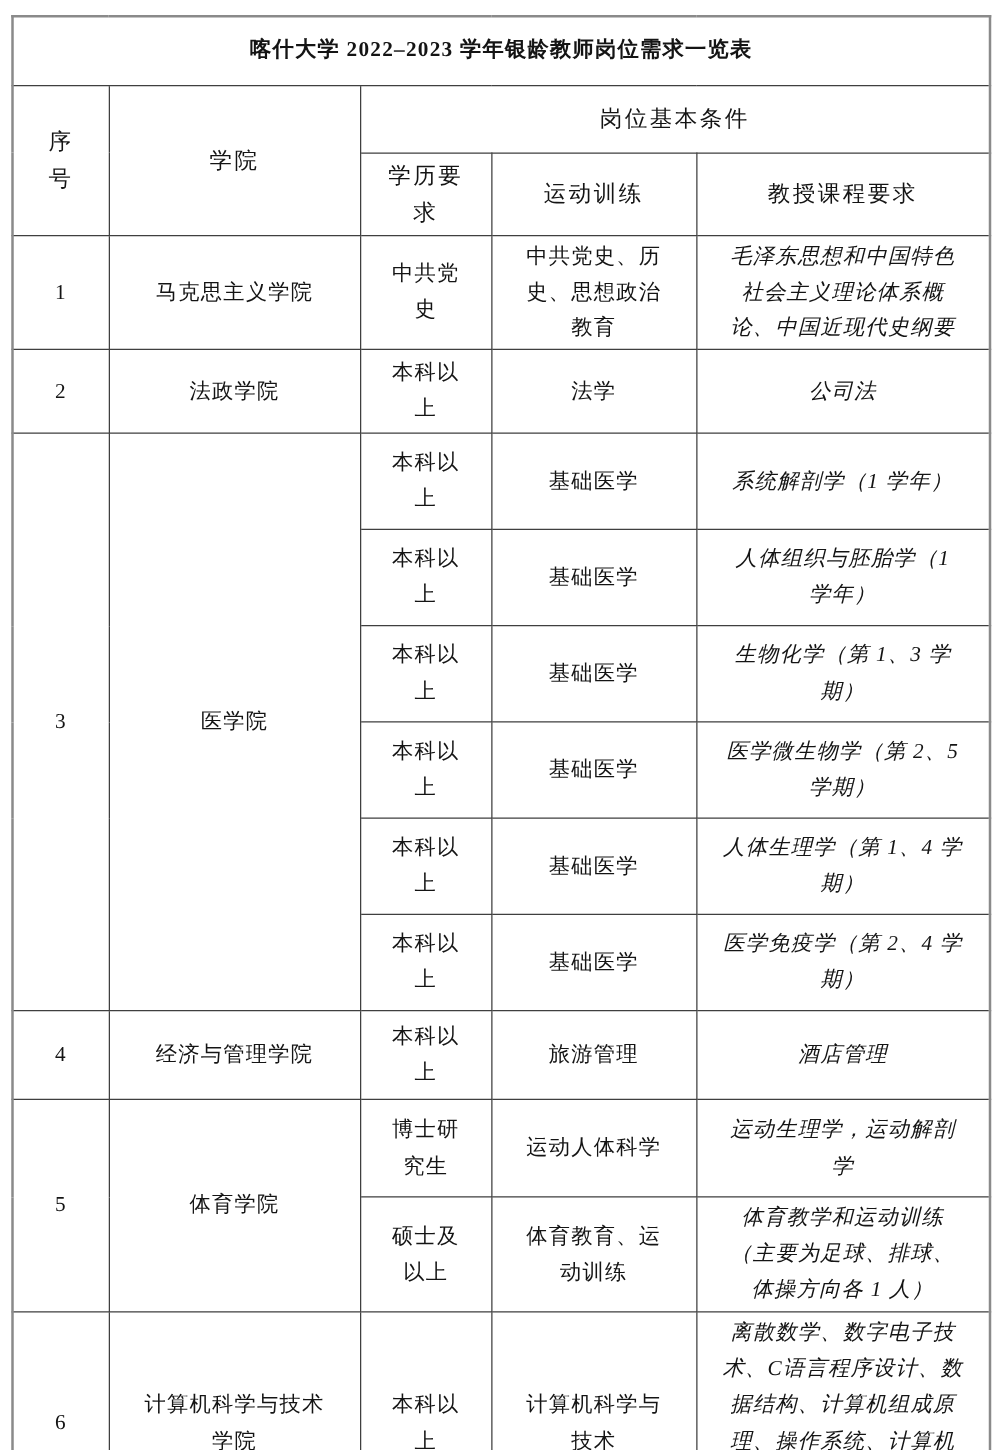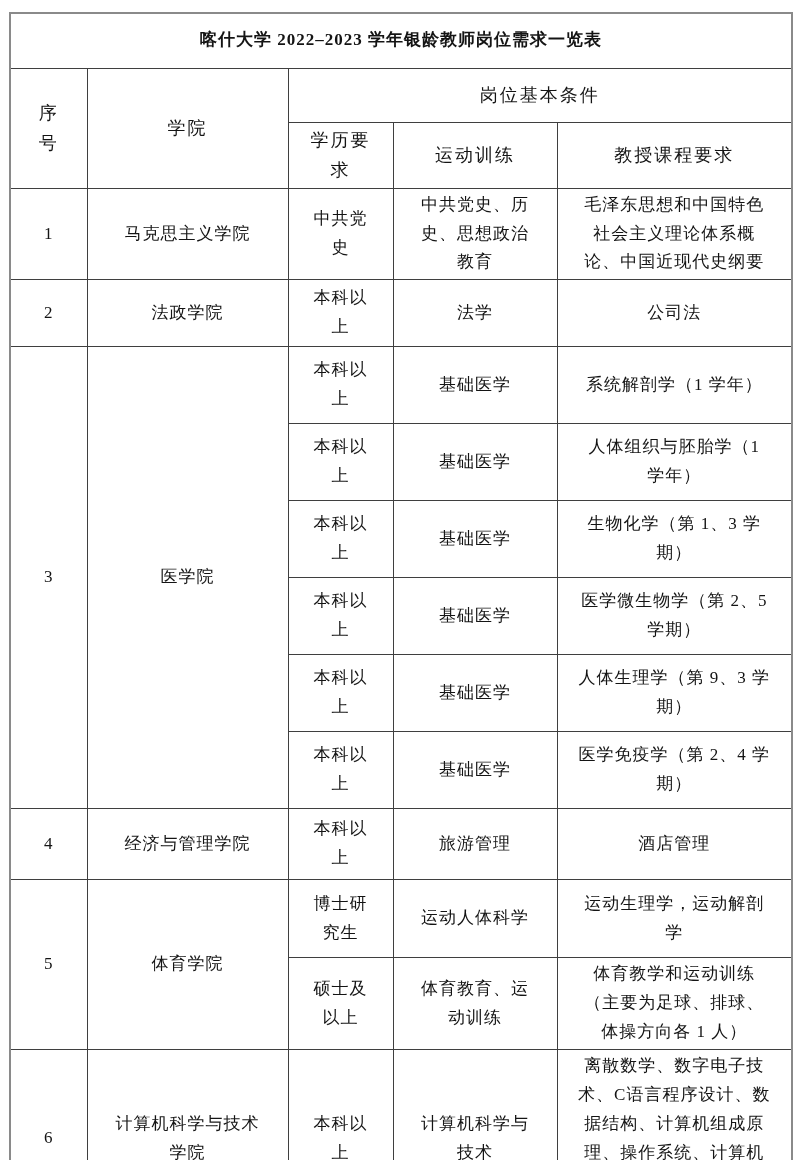--- a/index.html
+++ b/index.html
@@ -58,20 +58,21 @@
   }
   td.major-cell {
     font-size: 18px;
     font-family: Liberation Serif, serif;
   }
   td.course-cell {
     font-size: 16px;
     padding: 2px 4px;
     letter-spacing: 0.5px;
     line-height: 1.8;
+    font-style: italic;
   }
 </style>
 </head>
 <body>
 
 <div class="page">
   <table class="doc-table">
     <colgroup>
       <col style="width:77px">
       <col style="width:201px">
@@ -130,21 +131,21 @@
       <td class="course-cell">生物化学（第 1、3 学期）</td>
     </tr>
     <tr style="height:77px">
       <td class="edu-cell">本科以上</td>
       <td class="major-cell">基础医学</td>
       <td class="course-cell">医学微生物学（第 2、5 学期）</td>
     </tr>
     <tr style="height:77px">
       <td class="edu-cell">本科以上</td>
       <td class="major-cell">基础医学</td>
-      <td class="course-cell">人体生理学（第 9、3 学期）</td>
+      <td class="course-cell">人体生理学（第 1、4 学期）</td>
     </tr>
     <tr style="height:77px">
       <td class="edu-cell">本科以上</td>
       <td class="major-cell">基础医学</td>
       <td class="course-cell">医学免疫学（第 2、4 学期）</td>
     </tr>
 
     <tr style="height:71px">
       <td class="no-cell">4</td>
       <td>经济与管理学院</td>

